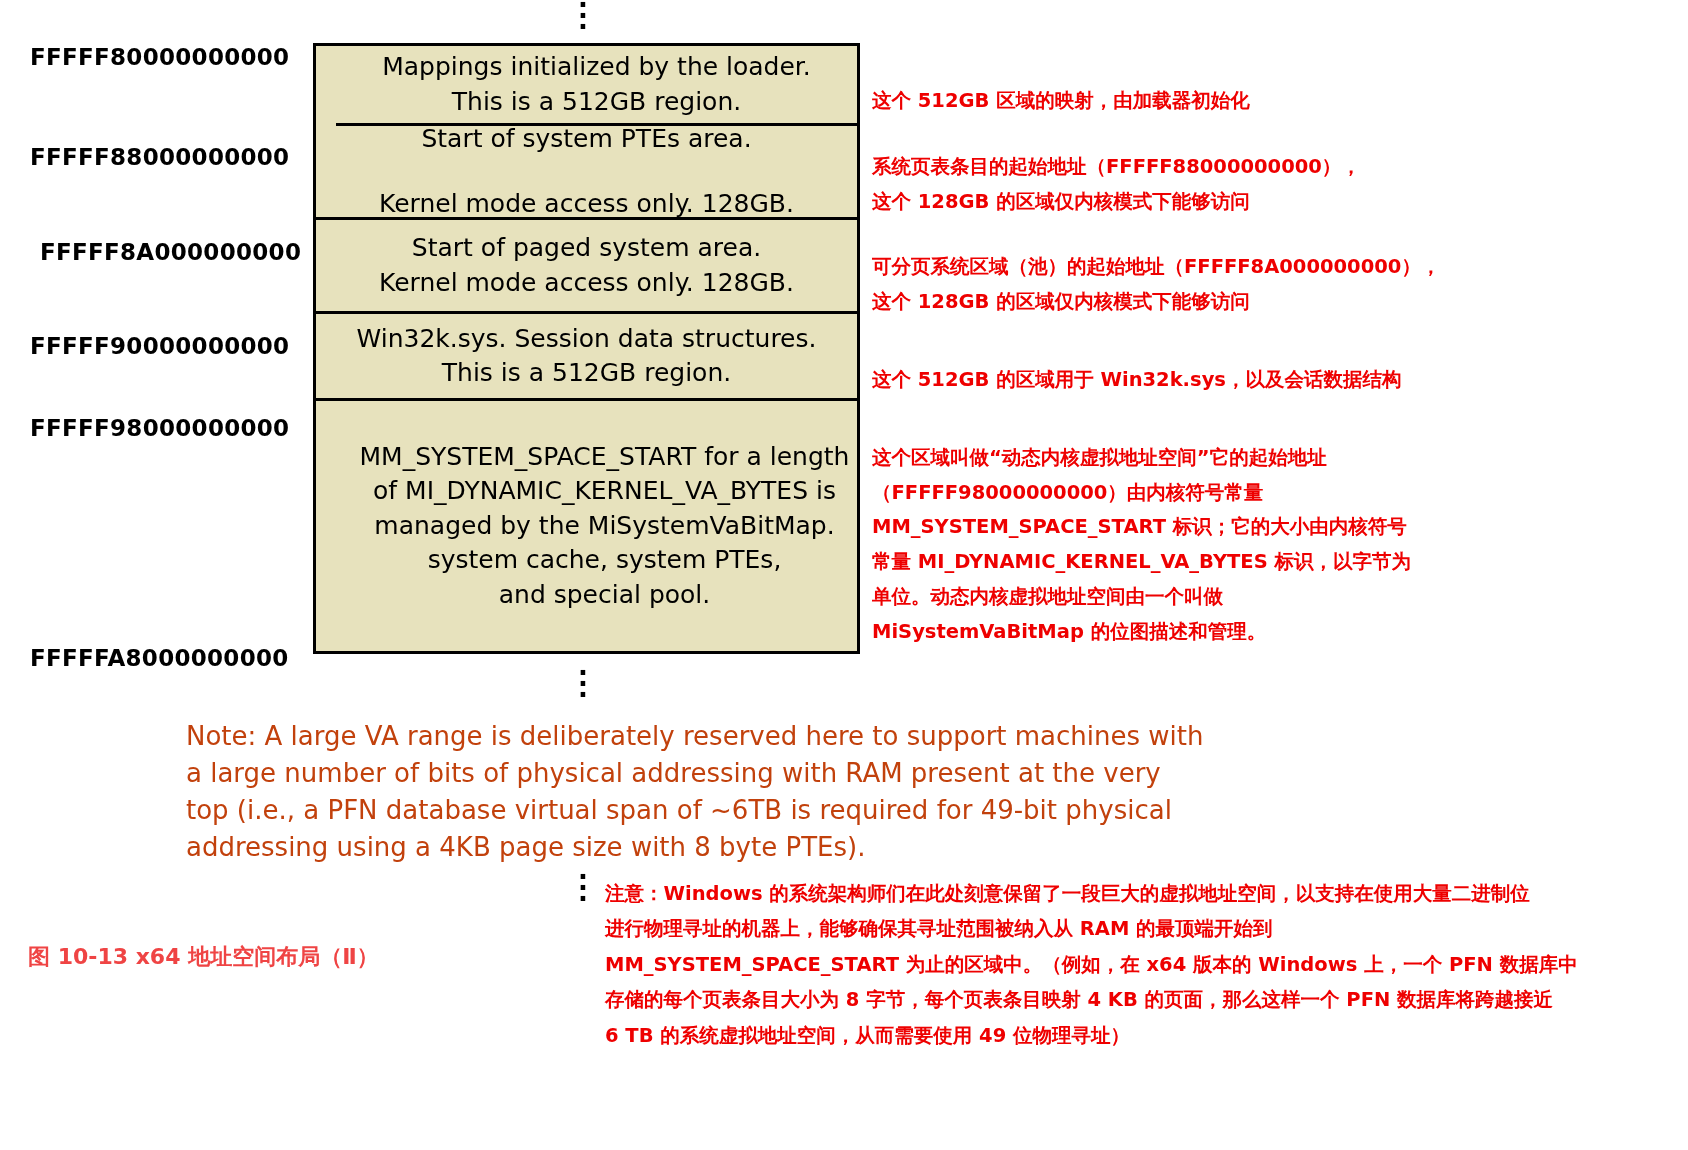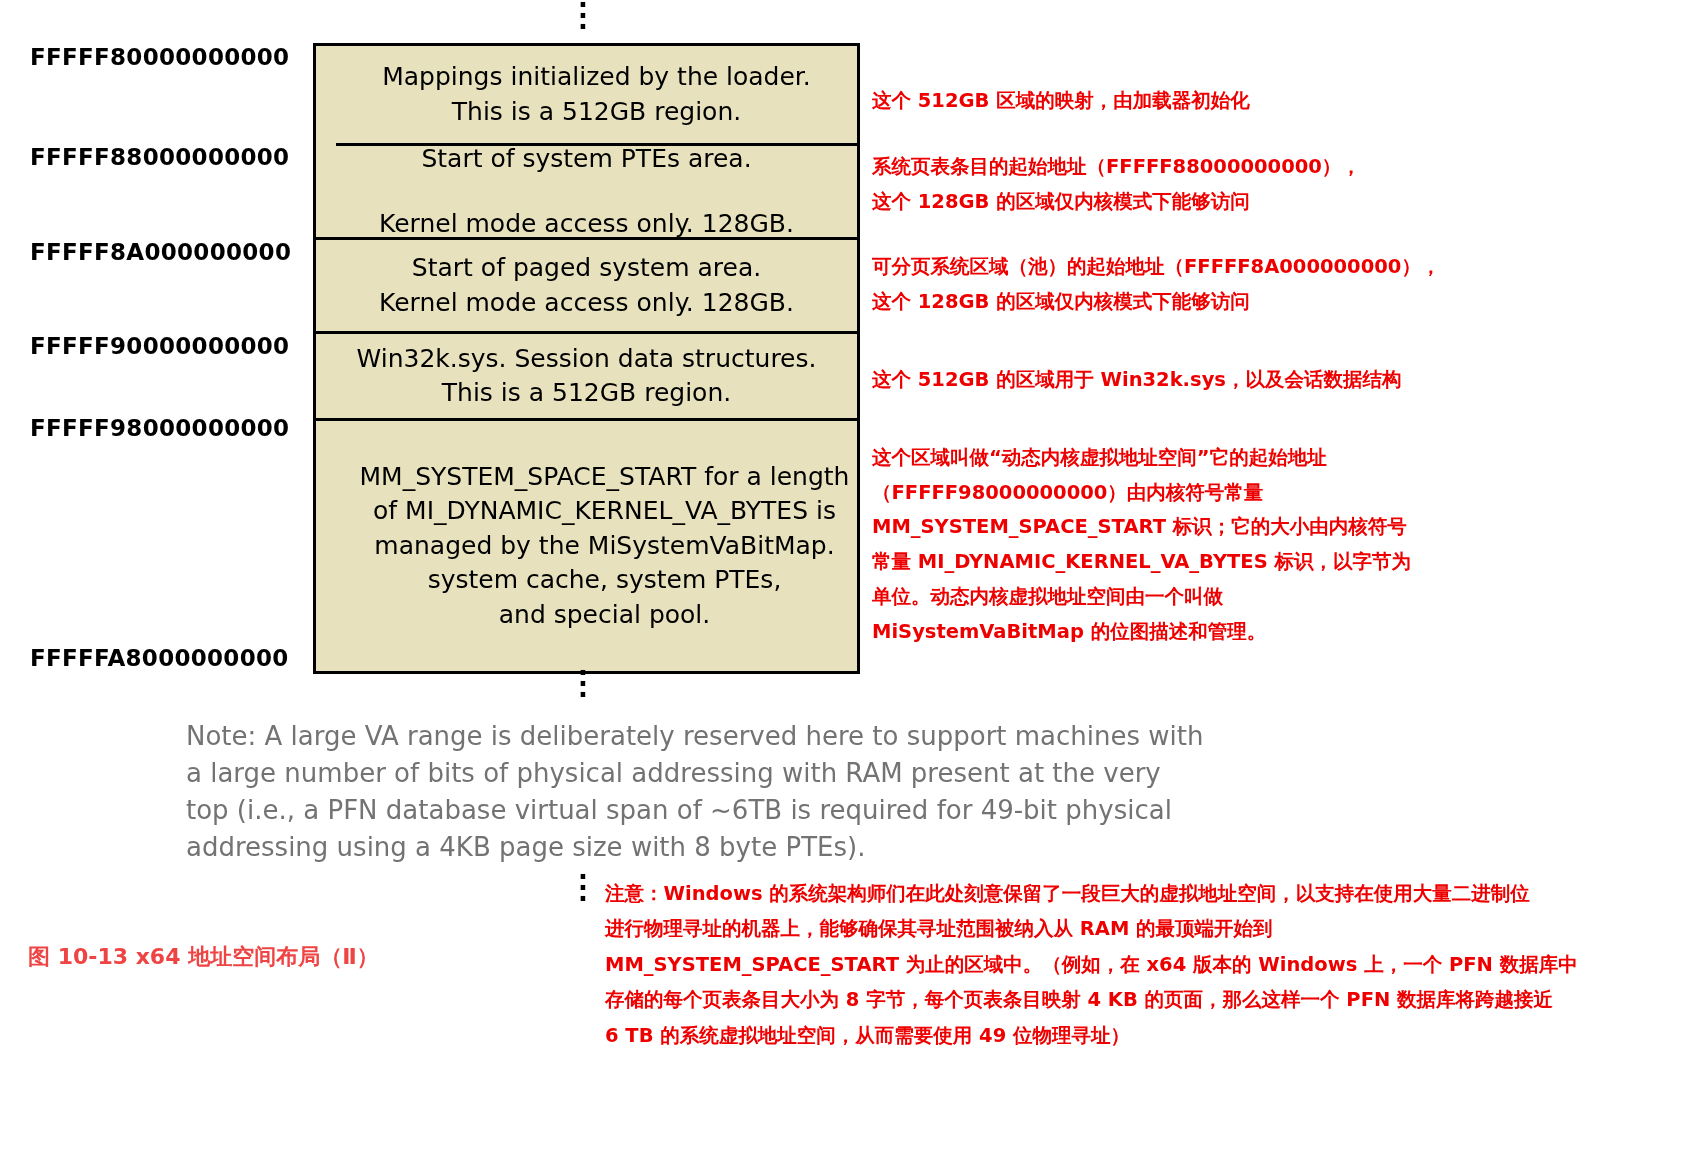--- a/index.html
+++ b/index.html
@@ -81,21 +81,21 @@
   }
 
   
   .note {
     position: absolute;
     left: 186px;
     top: 718px;
     width: 1120px;
     font-size: 26px;
     line-height: 1.42;
-    color: #737373;
+    color: #c2410c;
   }
   .note .line { display: block; white-space: nowrap; }
 
   
   .ann-bottom {
     position: absolute;
     left: 605px;
     top: 876px;
     color: #ee0000;
     font-weight: bold;
@@ -121,28 +121,28 @@
 <div class="canvas">
 
   <div class="dots" style="left:573px; top:0px;">
     <span>·</span>
     <span>·</span>
     <span>·</span>
   </div>
 
   <div class="addr" style="left:30px; top:44px;">FFFFF80000000000</div>
   <div class="addr" style="left:30px; top:144px;">FFFFF88000000000</div>
-  <div class="addr" style="left:30px; top:239px;">FFFFF8A000000000</div>
+  <div class="addr" style="left:40px; top:239px;">FFFFF8A000000000</div>
   <div class="addr" style="left:30px; top:333px;">FFFFF90000000000</div>
   <div class="addr" style="left:30px; top:415px;">FFFFF98000000000</div>
   <div class="addr" style="left:30px; top:645px;">FFFFFA8000000000</div>
 
   <div class="boxcol">
 
-    <div class="box" style="height:100px;margin-left:20px;">
+    <div class="box" style="height:80px;margin-left:20px;">
       <span class="line">Mappings initialized by the loader.</span>
       <span class="line">This is a 512GB region.</span>
     </div>
 
     <div class="box" style="height:94px;gap:31px;">
       <span class="line">Start of system PTEs area.</span>
       <span class="line">Kernel mode access only. 128GB.</span>
     </div>
 
     <div class="box" style="height:94px;">

